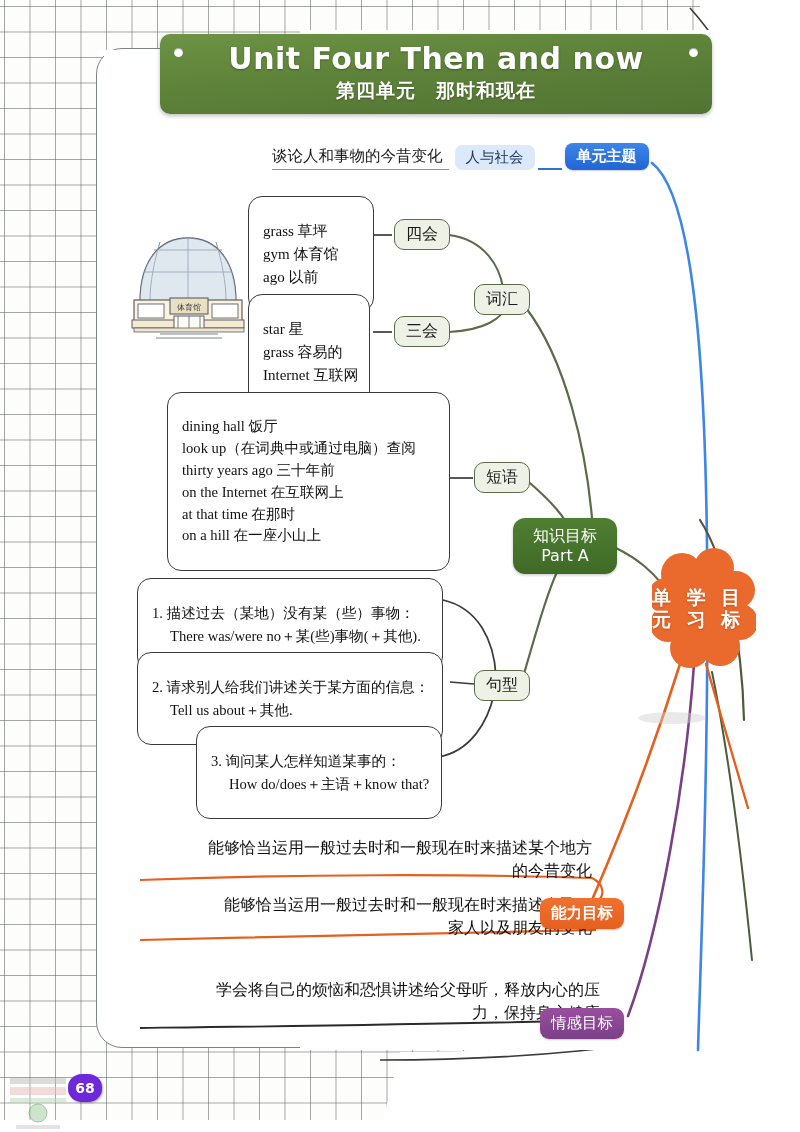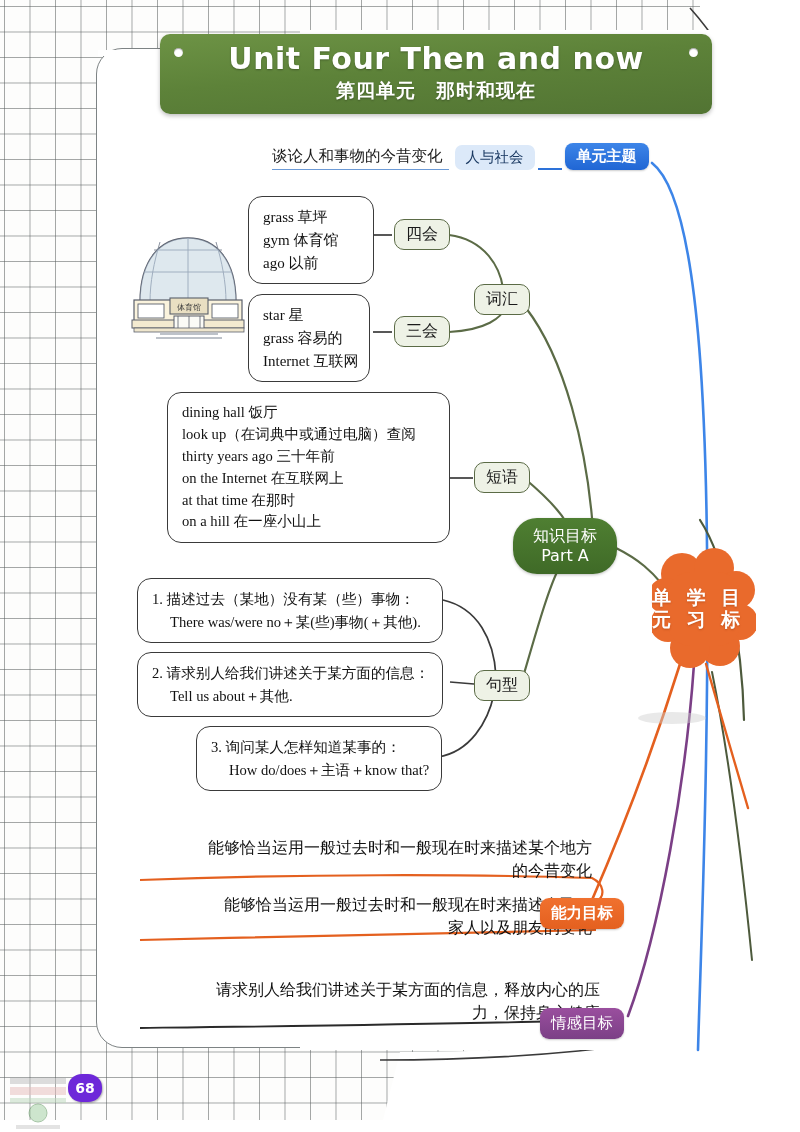--- a/index.html
+++ b/index.html
@@ -101,21 +101,21 @@
     white-space: nowrap;
     box-shadow: 0 1px 2px rgba(0,0,0,0.2);
   }
 
   
   .box {
     position: absolute;
     background: #ffffff;
     border: 1.7px solid #3a3a3a;
     border-radius: 14px;
-    padding: 9px 14px;
+    padding: 23px 14px;
     font-family: "Liberation Serif", serif;
     color: #111;
   }
   .box .line { font-size: 15px; line-height: 1.52; white-space: nowrap; }
   .box.phr .line { font-size: 14.6px; line-height: 1.5; }
   .box.sent .line { font-size: 14.6px; line-height: 1.55; }
   .box.sent .indent { padding-left: 18px; }
 
   
   .node-sm {
@@ -127,21 +127,21 @@
     font-size: 16px;
     font-family: "DejaVu Sans", sans-serif;
     color: #1a1a1a;
     white-space: nowrap;
   }
 
   
   .node-green {
     position: absolute;
     background: linear-gradient(180deg,#4f7f32,#3f6a27);
-    border-radius: 24px;
+    border-radius: 12px;
     color: #ffffff;
     font-family: "DejaVu Sans", sans-serif;
     text-align: center;
     padding: 8px 18px;
     line-height: 1.25;
     box-shadow: 0 1px 3px rgba(0,0,0,0.25);
   }
   .node-green .l1 { font-size: 16px; }
   .node-green .l2 { font-size: 16px; }
 
@@ -372,21 +372,21 @@
     <div class="t">能够恰当运用一般过去时和一般现在时来描述某个地方</div>
     <div class="t">的今昔变化</div>
   </div>
   <div class="goal-block" style="left:158px; top:893px; width:434px;">
     <div class="t">能够恰当运用一般过去时和一般现在时来描述自己、</div>
     <div class="t">家人以及朋友的变化</div>
   </div>
   <div class="pill-orange" style="left:540px; top:898px;">能力目标</div>
 
   <div class="goal-block" style="left:148px; top:978px; width:452px;">
-    <div class="t">请求别人给我们讲述关于某方面的信息，释放内心的压</div>
+    <div class="t">学会将自己的烦恼和恐惧讲述给父母听，释放内心的压</div>
     <div class="t">力，保持身心健康</div>
   </div>
   <div class="pill-purple" style="left:540px; top:1008px;">情感目标</div>
 
   <div class="page-num">68</div>
   <svg class="layer">
     <g opacity="0.5" transform="translate(10,1078)">
       <rect x="0" y="0" width="56" height="6" fill="#bdbdbd"></rect>
       <rect x="0" y="9" width="56" height="8" fill="#e7bcbc"></rect>
       <rect x="0" y="20" width="56" height="5" fill="#bdd9bd"></rect>

